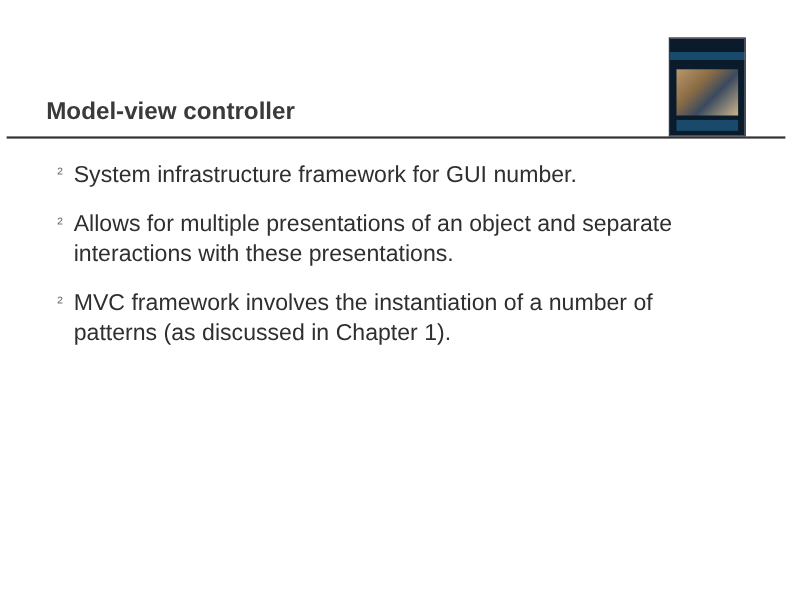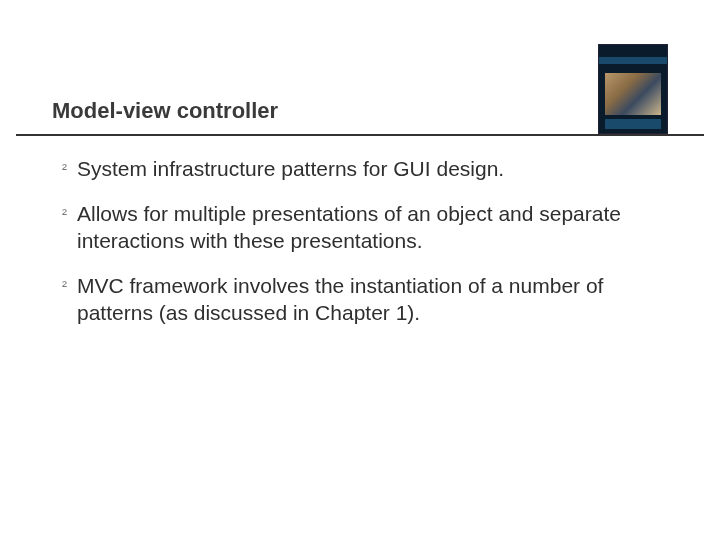--- a/index.html
+++ b/index.html
@@ -1,21 +1,21 @@
 <!DOCTYPE html>
 <html><head>
 <meta charset="utf-8">
 <style>
   * { margin: 0; padding: 0; box-sizing: border-box; }
   html, body { width: 720px; height: 540px; background: #fff; font-family: Arial, Helvetica, sans-serif; color: #333; }
   .slide {
     position: relative;
     width: 720px;
     height: 540px;
-    padding: 16px;
+    padding: 6px;
   }
   .title-row {
     display: flex;
     align-items: flex-end;
     justify-content: space-between;
     padding: 48px 36px 0 36px;
   }
   .title {
     font-size: 22px;
     font-weight: bold;
@@ -76,21 +76,21 @@
     <div class="title">Model-view controller</div>
     <div class="book"></div>
   </div>
 
   <hr class="rule">
 
   <div class="body">
 
     <div class="bullet">
       <span class="mark">²</span>
-      <span class="text">System infrastructure patterns for GUI design.</span>
+      <span class="text">System infrastructure framework for GUI number.</span>
     </div>
 
     <div class="bullet">
       <span class="mark">²</span>
       <span class="text">Allows for multiple presentations of an object and separate interactions with these presentations.</span>
     </div>
 
     <div class="bullet">
       <span class="mark">²</span>
       <span class="text">MVC framework involves the instantiation of a number of patterns (as discussed in Chapter 1).</span>

